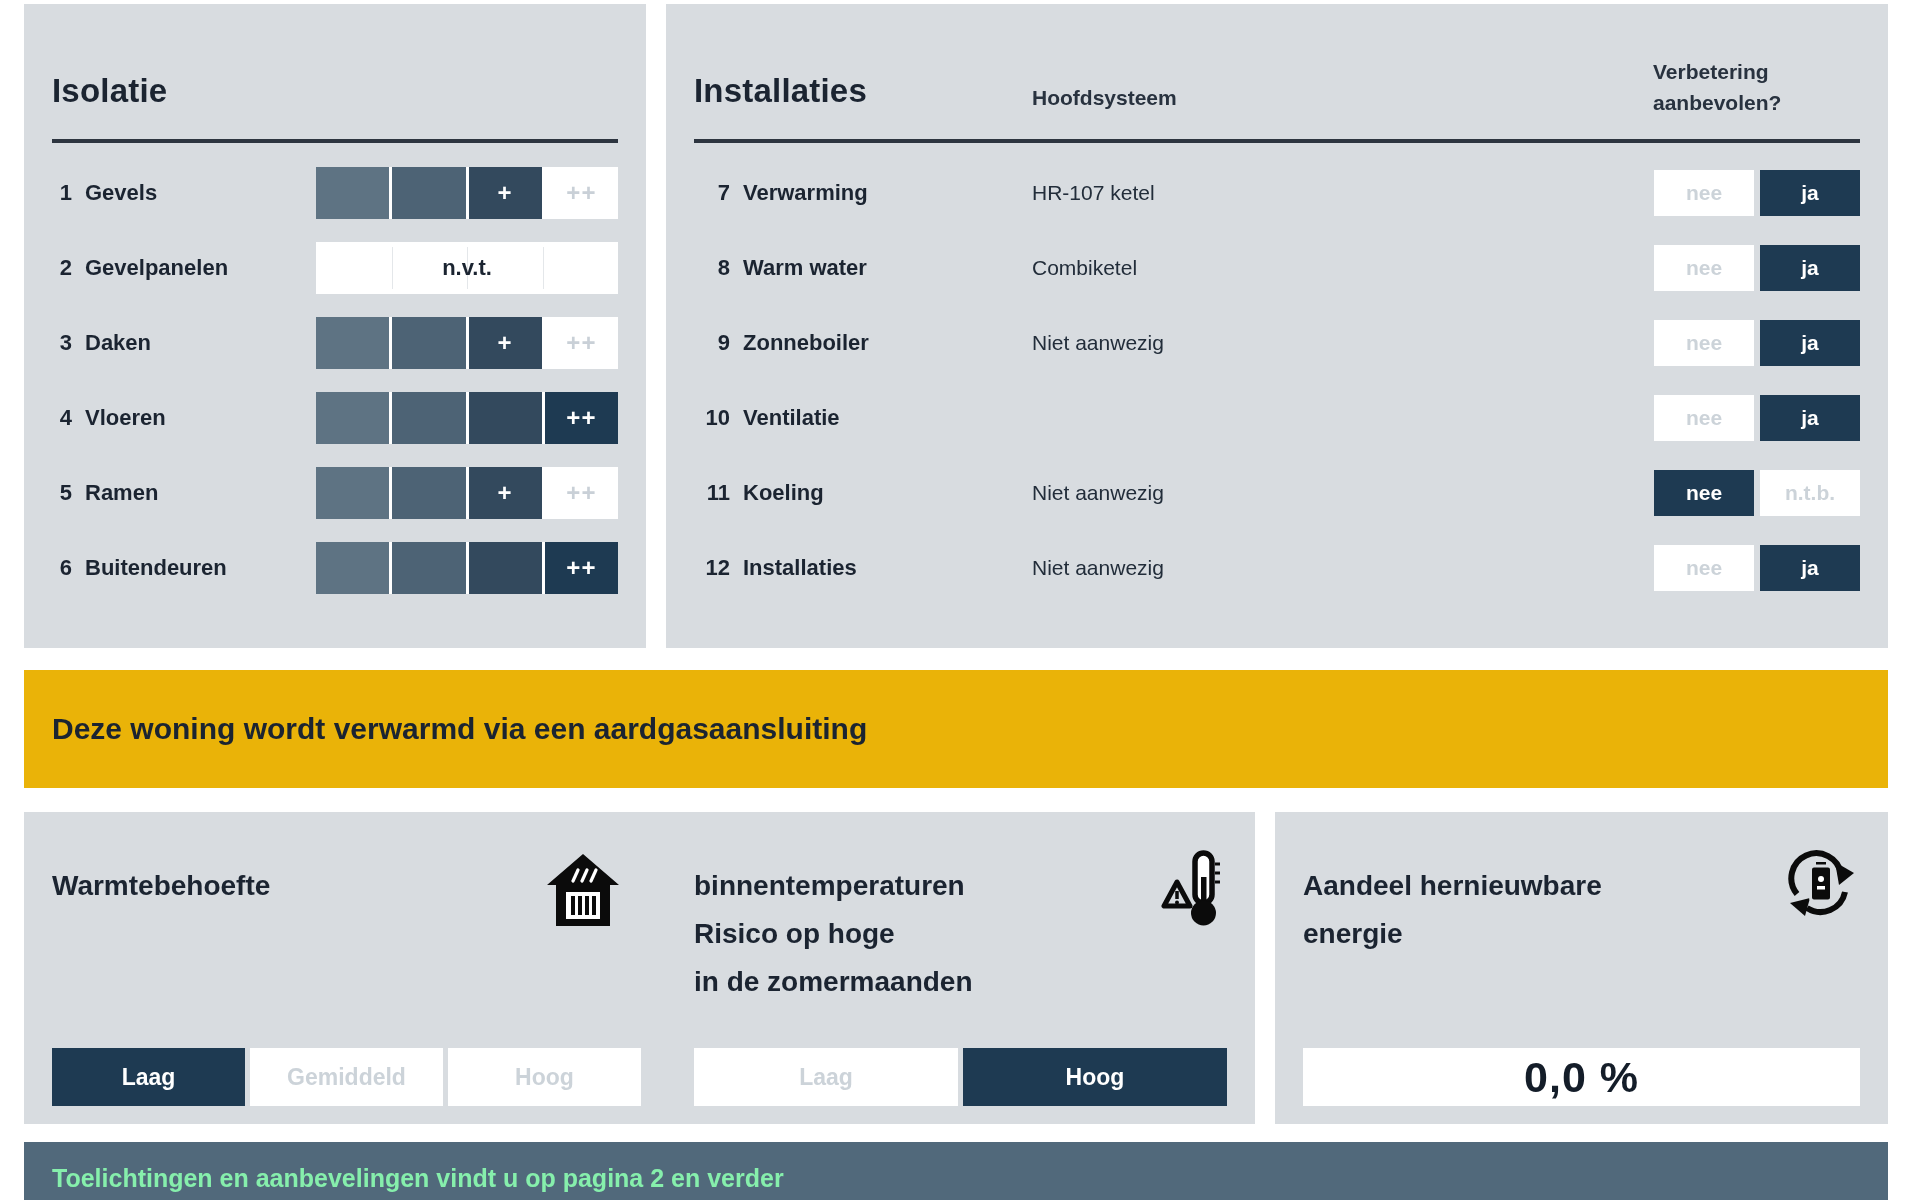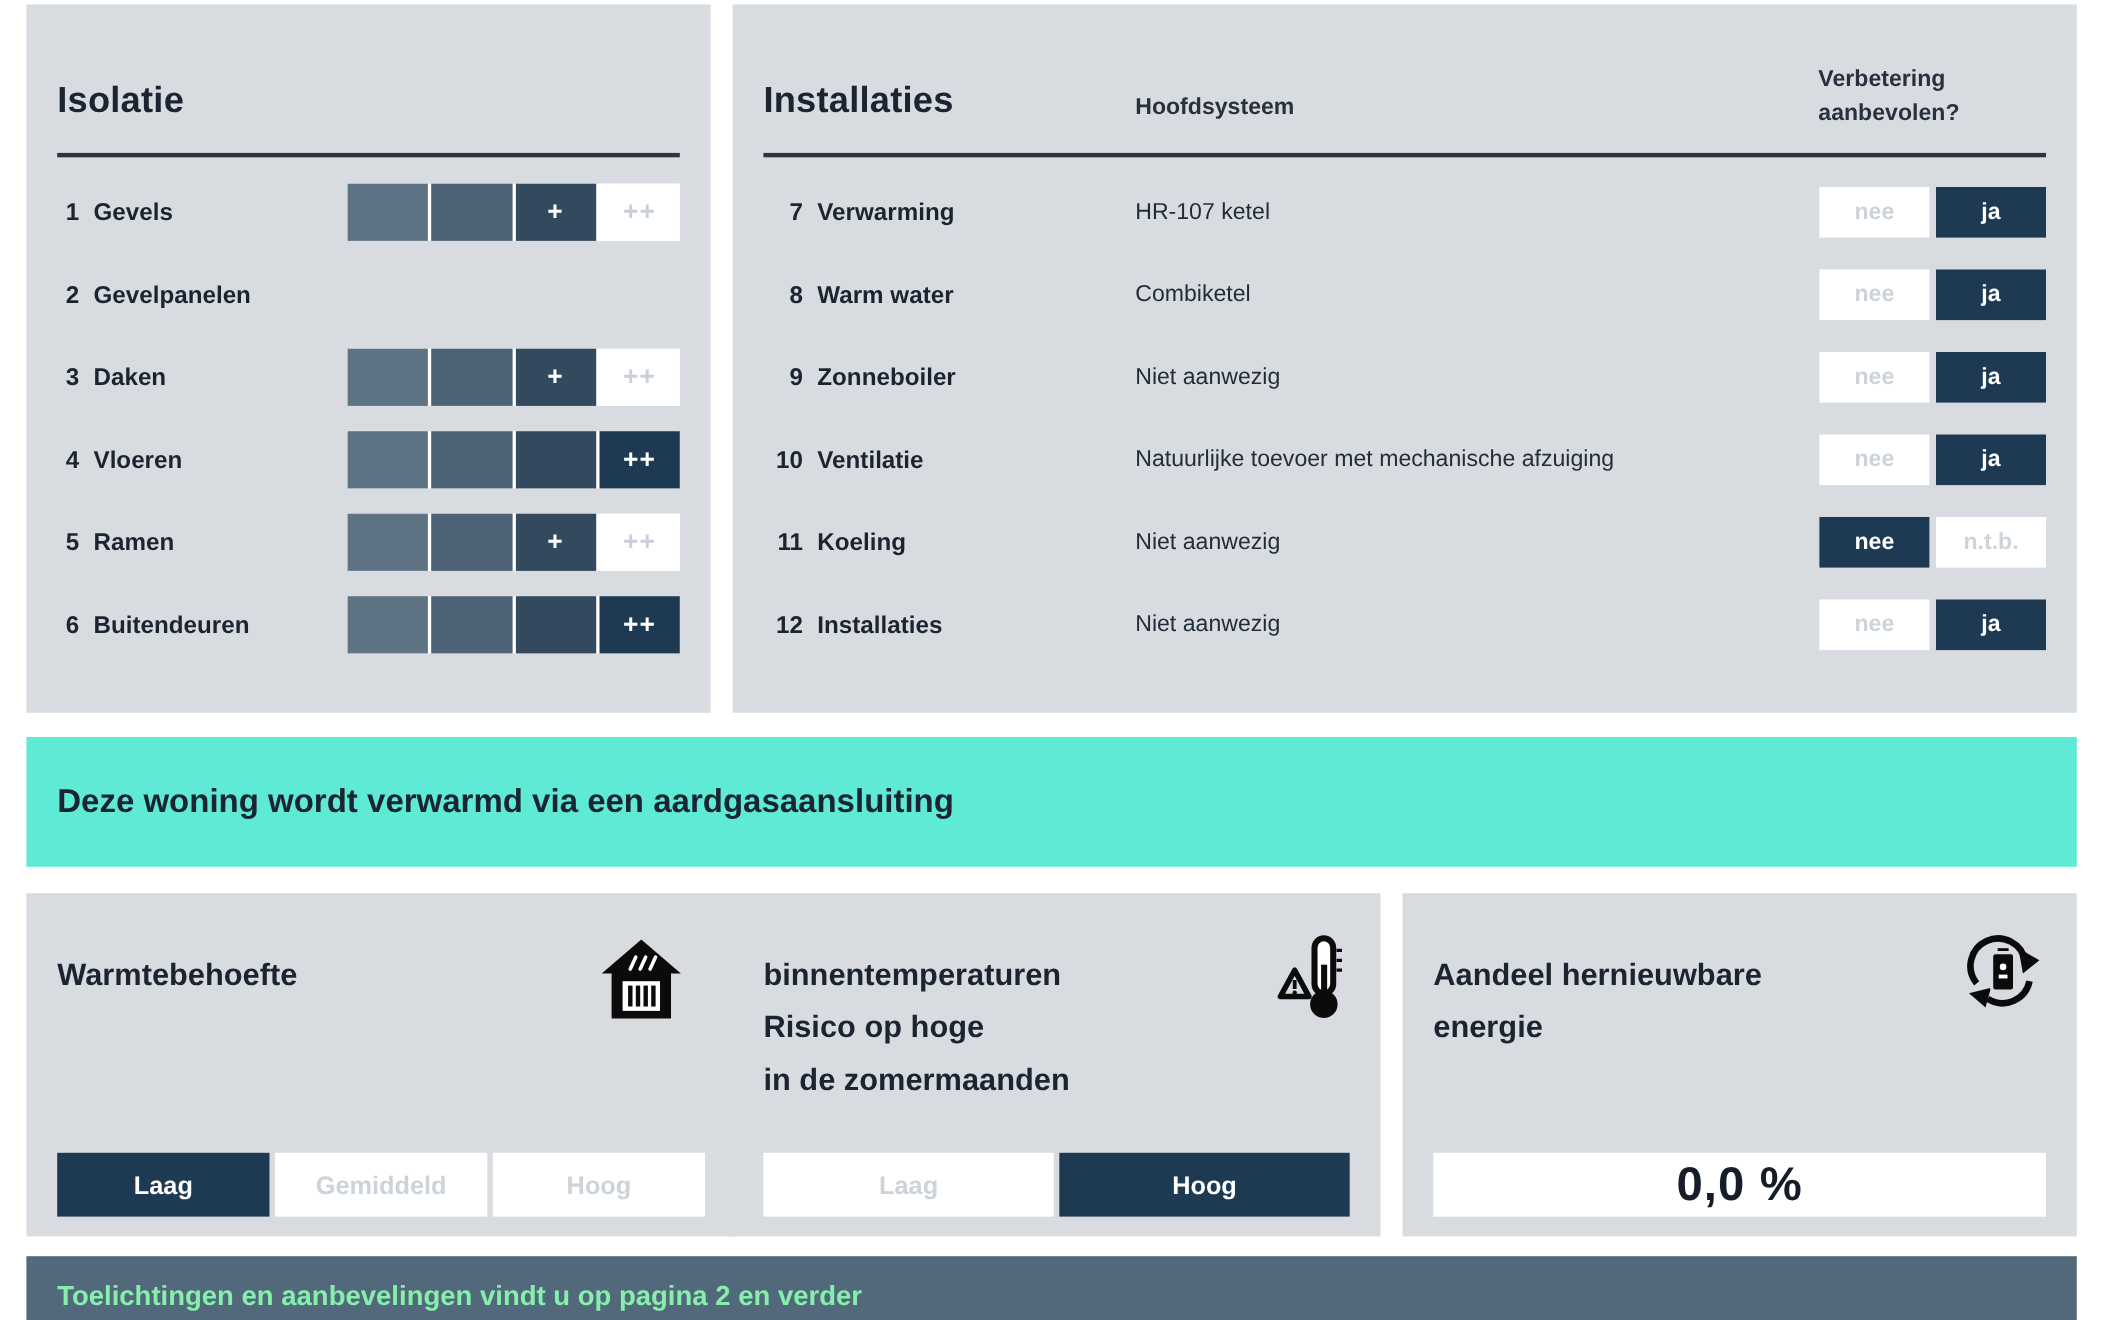--- a/index.html
+++ b/index.html
@@ -37,21 +37,21 @@
   .vd{position:absolute;top:5px;bottom:5px;width:1px;background:#e4e7ea;}
 
   
   .choice{margin-left:auto;display:flex;gap:6px;flex:none;}
   .chip{width:100px;height:46px;display:flex;align-items:center;justify-content:center;
         font-weight:700;font-size:21px;}
   .chip.on{background:#1e3a52;color:#ffffff;}
   .chip.off{background:#ffffff;color:#ccd3d9;}
 
   
-  .banner{position:absolute;left:24px;top:670px;width:1864px;height:118px;background:#5eead4;
+  .banner{position:absolute;left:24px;top:670px;width:1864px;height:118px;background:#eab308;
           display:flex;align-items:center;}
   .banner p{margin:0 0 0 28px;font-size:30px;font-weight:700;color:#1b2431;}
 
   
   .btitle{position:absolute;left:28px;top:50px;margin:0;font-size:28px;font-weight:700;
           line-height:48px;color:#1b2431;}
   .icon{position:absolute;}
   .opts{position:absolute;left:28px;right:28px;top:236px;height:58px;display:flex;gap:5px;}
   .opt{flex:1;display:flex;align-items:center;justify-content:center;font-size:23px;font-weight:700;}
   .opt.on{background:#1e3a52;color:#ffffff;}
@@ -83,20 +83,26 @@
               <span class="sym">+</span>
             </div>
              <div class="seg s4 off">
               <span class="sym">++</span>
             </div>
            </div>
      </div>
         <div class="row">
        <div class="num iso-num">2</div>
        <div class="lbl">Gevelpanelen</div>
+       <div class="bar nvt">
+             <i class="vd" style="left:25%"></i>
+             <i class="vd" style="left:50%"></i>
+             <i class="vd" style="left:75%"></i>
+             <span class="nvt-text">n.v.t.</span>
+           </div>
      </div>
         <div class="row">
        <div class="num iso-num">3</div>
        <div class="lbl">Daken</div>
        <div class="bar">
              <div class="seg s1"></div>
              <div class="seg s2"></div>
              <div class="seg s3">
               <span class="sym">+</span>
             </div>
@@ -178,21 +184,20 @@
        <div class="lbl">Zonneboiler</div>
        <div class="syst">Niet aanwezig</div>
        <div class="choice">
          <div class="chip off">nee</div>
          <div class="chip on">ja</div>
        </div>
      </div>
         <div class="row">
        <div class="num ins-num">10</div>
        <div class="lbl">Ventilatie</div>
-       <div class="syst">Natuurlijke toevoer met mechanische afzuiging</div>
        <div class="choice">
          <div class="chip off">nee</div>
          <div class="chip on">ja</div>
        </div>
      </div>
         <div class="row">
        <div class="num ins-num">11</div>
        <div class="lbl">Koeling</div>
        <div class="syst">Niet aanwezig</div>
        <div class="choice">

